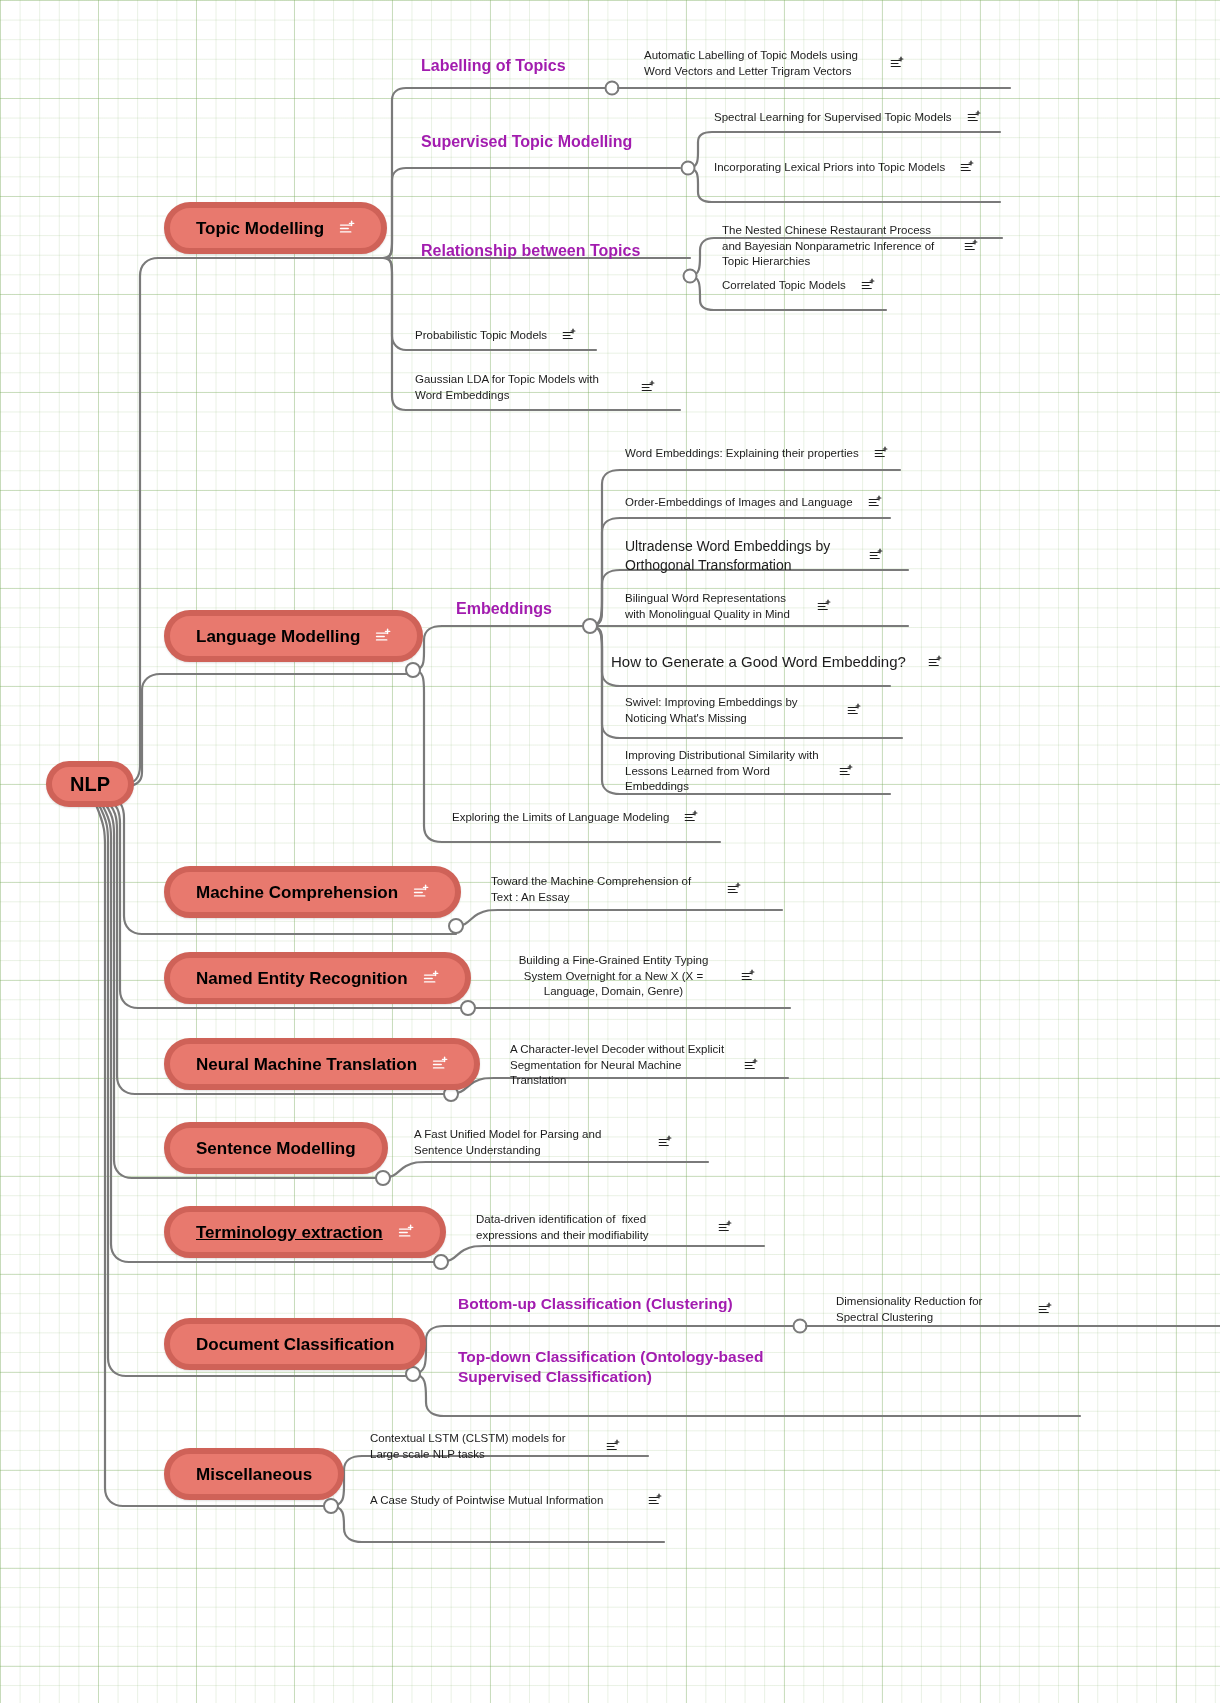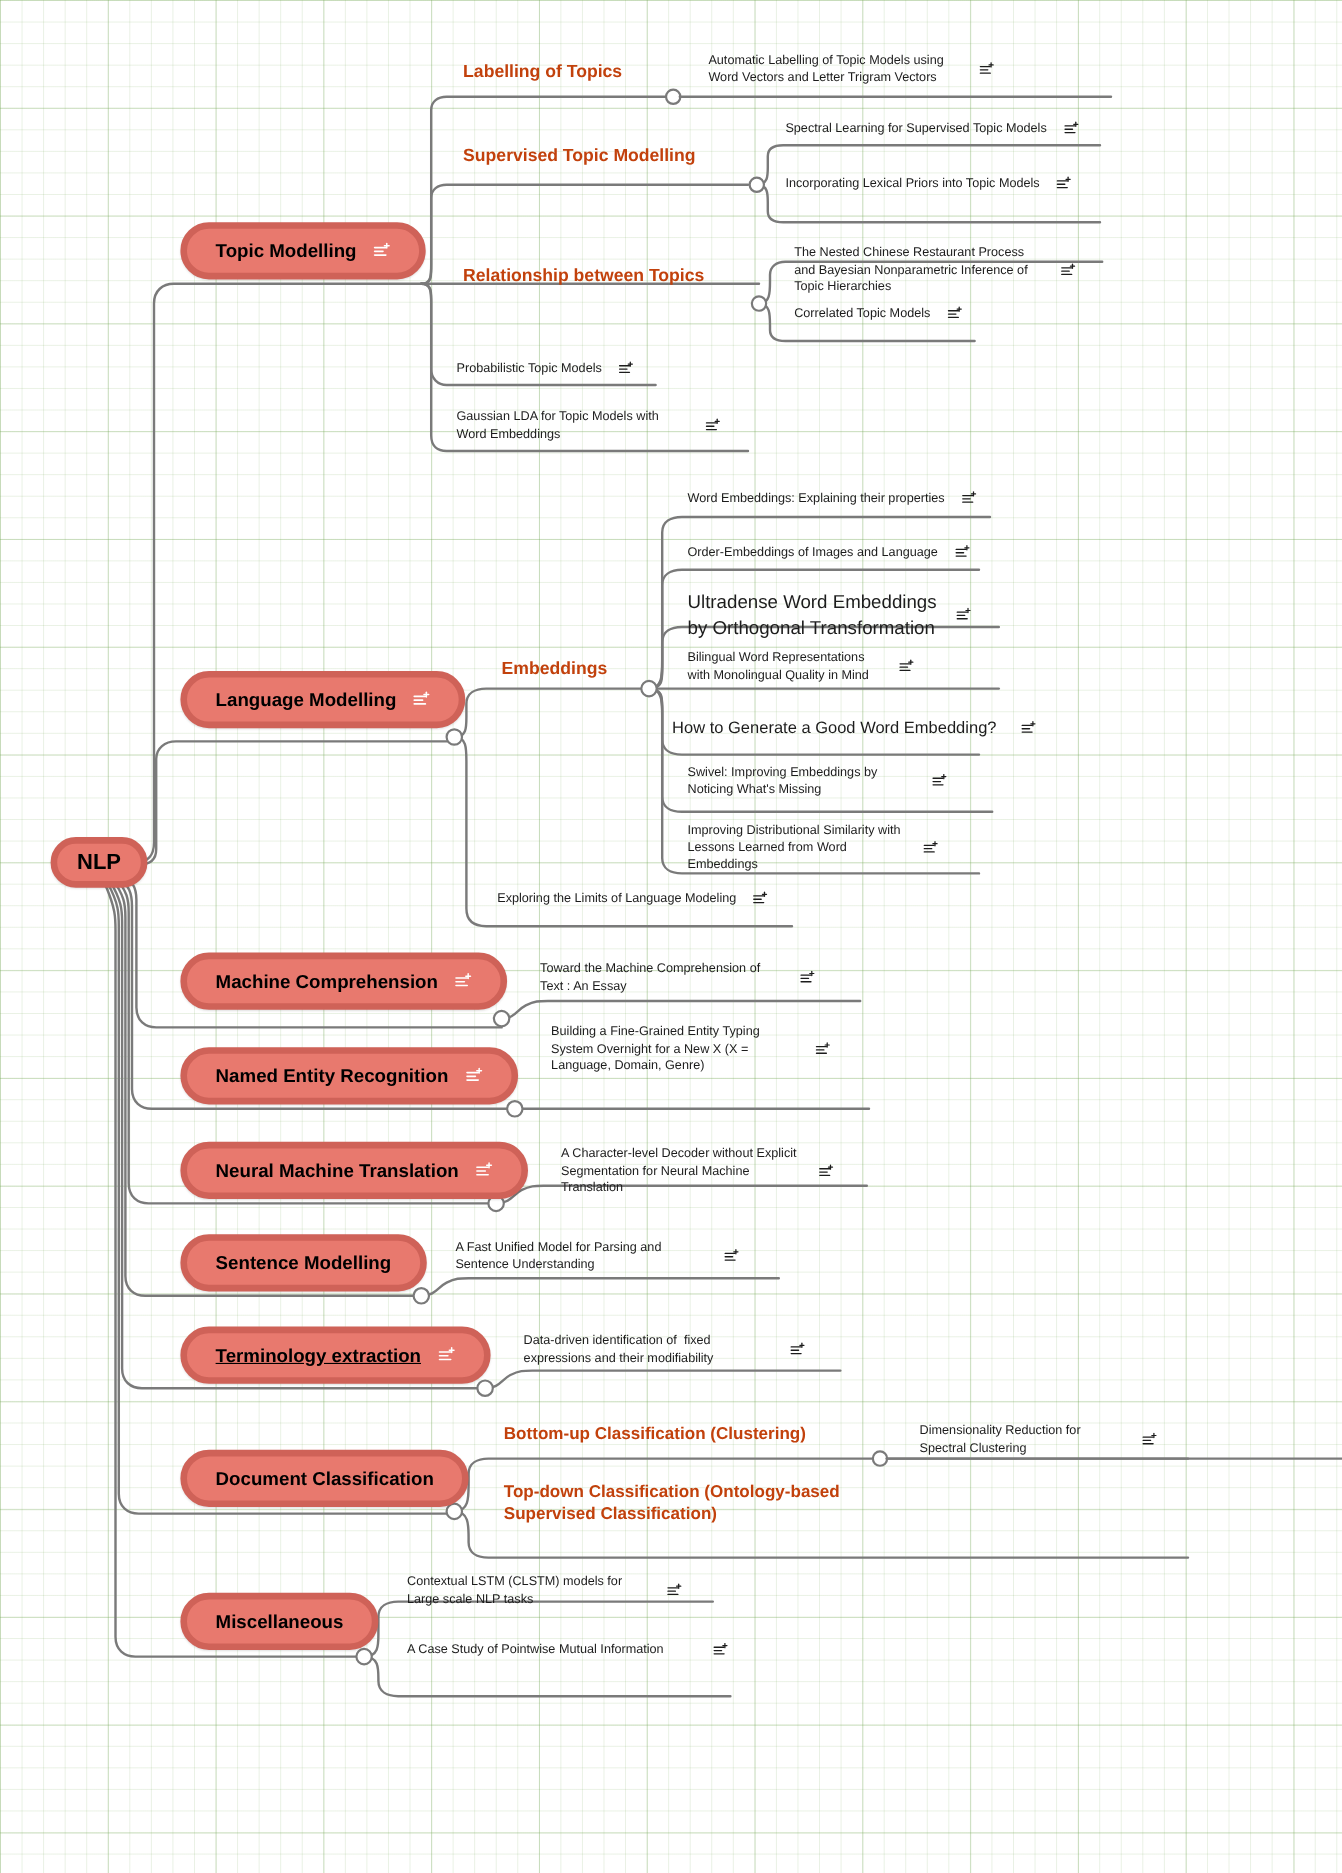--- a/index.html
+++ b/index.html
@@ -38,21 +38,21 @@
     white-space:nowrap;
     box-shadow:0 1px 2px rgba(0,0,0,0.12);
     padding:0 26px;
   }
   .pill.root { padding:0 18px; font-size:20px; }
   .pill .plabel { line-height:1; }
 
   
   .blabel {
     position:absolute;
-    color:#c2410c;
+    color:#a21caf;
     font-weight:bold;
     line-height:1.28;
   }
 
   
   .leaf {
     position:absolute;
     display:flex; align-items:center;
     gap:14px;
     color:#1c1c1c;
@@ -416,21 +416,21 @@
           <line x1="3" y1="14" x2="15" y2="14"></line>
         </g>
         <g stroke="#1c1c1c" stroke-width="1.5" stroke-linecap="round">
           <line x1="16" y1="1.5" x2="16" y2="6.5"></line>
           <line x1="13.5" y1="4" x2="18.5" y2="4"></line>
         </g>
       </svg>
     </span>
 </div>
 
-<div class="leaf" style="left:625px; top:537px; width:258px; font-size:17px;">
+<div class="leaf" style="left:625px; top:537px; width:258px; font-size:14px;">
   <span class="ltext">Ultradense Word Embeddings by Orthogonal Transformation</span>
   <span class="noteicon">
       <svg width="15" height="15" viewBox="0 0 20 20">
         <g stroke="#1c1c1c" stroke-width="1.6" stroke-linecap="round">
           <line x1="3" y1="6" x2="15" y2="6"></line>
           <line x1="3" y1="10" x2="12" y2="10"></line>
           <line x1="3" y1="14" x2="15" y2="14"></line>
         </g>
         <g stroke="#1c1c1c" stroke-width="1.5" stroke-linecap="round">
           <line x1="16" y1="1.5" x2="16" y2="6.5"></line>
@@ -535,21 +535,21 @@
           <line x1="3" y1="14" x2="15" y2="14"></line>
         </g>
         <g stroke="#1c1c1c" stroke-width="1.5" stroke-linecap="round">
           <line x1="16" y1="1.5" x2="16" y2="6.5"></line>
           <line x1="13.5" y1="4" x2="18.5" y2="4"></line>
         </g>
       </svg>
     </span>
 </div>
 
-<div class="leaf" style="left:501px; top:931px; width:254px; font-size:11.5px;">
+<div class="leaf" style="left:501px; top:953px; width:254px; font-size:11.5px;text-align:center;">
   <span class="ltext">Building a Fine-Grained Entity Typing System Overnight for a New X (X = Language, Domain, Genre)</span>
   <span class="noteicon">
       <svg width="15" height="15" viewBox="0 0 20 20">
         <g stroke="#1c1c1c" stroke-width="1.6" stroke-linecap="round">
           <line x1="3" y1="6" x2="15" y2="6"></line>
           <line x1="3" y1="10" x2="12" y2="10"></line>
           <line x1="3" y1="14" x2="15" y2="14"></line>
         </g>
         <g stroke="#1c1c1c" stroke-width="1.5" stroke-linecap="round">
           <line x1="16" y1="1.5" x2="16" y2="6.5"></line>

